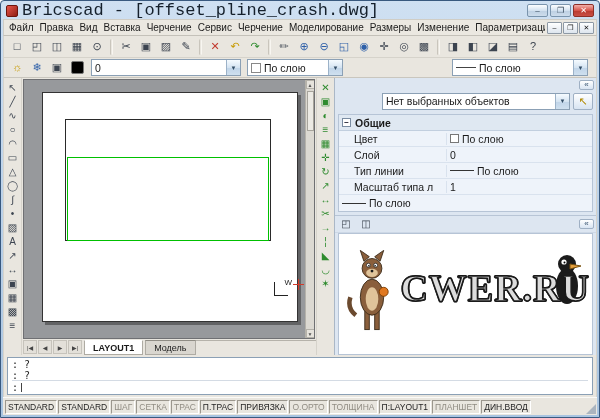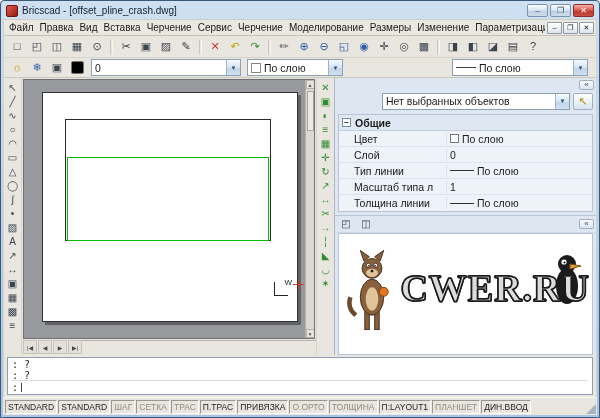--- a/index.html
+++ b/index.html
@@ -7,21 +7,21 @@
   .window{
     width:600px;height:418px;display:flex;flex-direction:column;
     font-family:"Liberation Sans",sans-serif;font-size:11px;color:#1a1a1a;
     border:1px solid #39597f;border-radius:4px 4px 0 0;
     padding:0 2px 2px;background:linear-gradient(#cfe0f2,#a9c4e0);
   }
   
   .titlebar{height:18px;flex:none;display:flex;align-items:center;padding:1px 3px 0;}
   .app-icon{width:12px;height:12px;flex:none;border-radius:2px;margin-right:4px;
     background:linear-gradient(135deg,#e8564a,#8f1d14);border:1px solid #6e140d;}
-  .title-text{flex:1;font-size:10px;color:#15202c;white-space:nowrap;overflow:hidden;}
+  .title-text{flex:1;font-size:17px;color:#15202c;white-space:nowrap;overflow:hidden;font-family:Liberation Mono, monospace;}
   .winbtns{display:flex;gap:2px;flex:none;}
   .wbtn{width:21px;height:13px;display:flex;align-items:center;justify-content:center;
     font-size:8px;line-height:1;border:1px solid #7a94ad;border-radius:2px;color:#2c3e50;
     background:linear-gradient(#fdfeff,#d4e2f0 50%,#bccfe2 51%,#cddcec);}
   .wbtn.close{color:#fff;border-color:#8d2f28;
     background:linear-gradient(#f3b0aa,#d6554b 50%,#b83a30 51%,#c94e44);}
   
   .menubar{height:17px;flex:none;background:#ebe8e1;border:1px solid #d0cdc5;border-bottom-color:#c4c1b9;
     display:flex;align-items:center;padding:0 2px;position:relative;overflow:hidden;}
   .menu-items{display:flex;align-items:center;flex:1;overflow:hidden;}
@@ -379,20 +379,25 @@
         </div>
       </div>
       <div class="tabbar">
         <span class="tabnav-wrap" style="display:flex">
 
         <span class="tab-nav">|◀</span>
             <span class="tab-nav">◀</span>
             <span class="tab-nav">▶</span>
             <span class="tab-nav">▶|</span>
           </span>
+        <span style="display:flex">
+
+        <span class="tab active">LAYOUT1</span>
+            <span class="tab">Модель</span>
+          </span>
         <span class="tab-filler"></span>
       </div>
     </div>
 
     <div class="modify-toolbar">
 
     <span class="tb-icon c-green">
           <span class="glyph">✕</span>
         </span>
         <span class="tb-icon c-green">
@@ -485,21 +490,20 @@
 
             <div class="prop-row">
               <span class="prop-label">Масштаб типа л</span>
               <span class="prop-value">
 
                 <span class="pv-text">1</span>
               </span>
             </div>
 
             <div class="prop-row has-line">
-              <span class="prop-label">Толщина линии</span>
               <span class="prop-value">
 
                 <span class="line-sample"></span>
                 <span class="pv-text">По слою</span>
               </span>
             </div>
           </div>
       </div>
       <div class="props-splitter">
         <span class="lower-toolbar">

